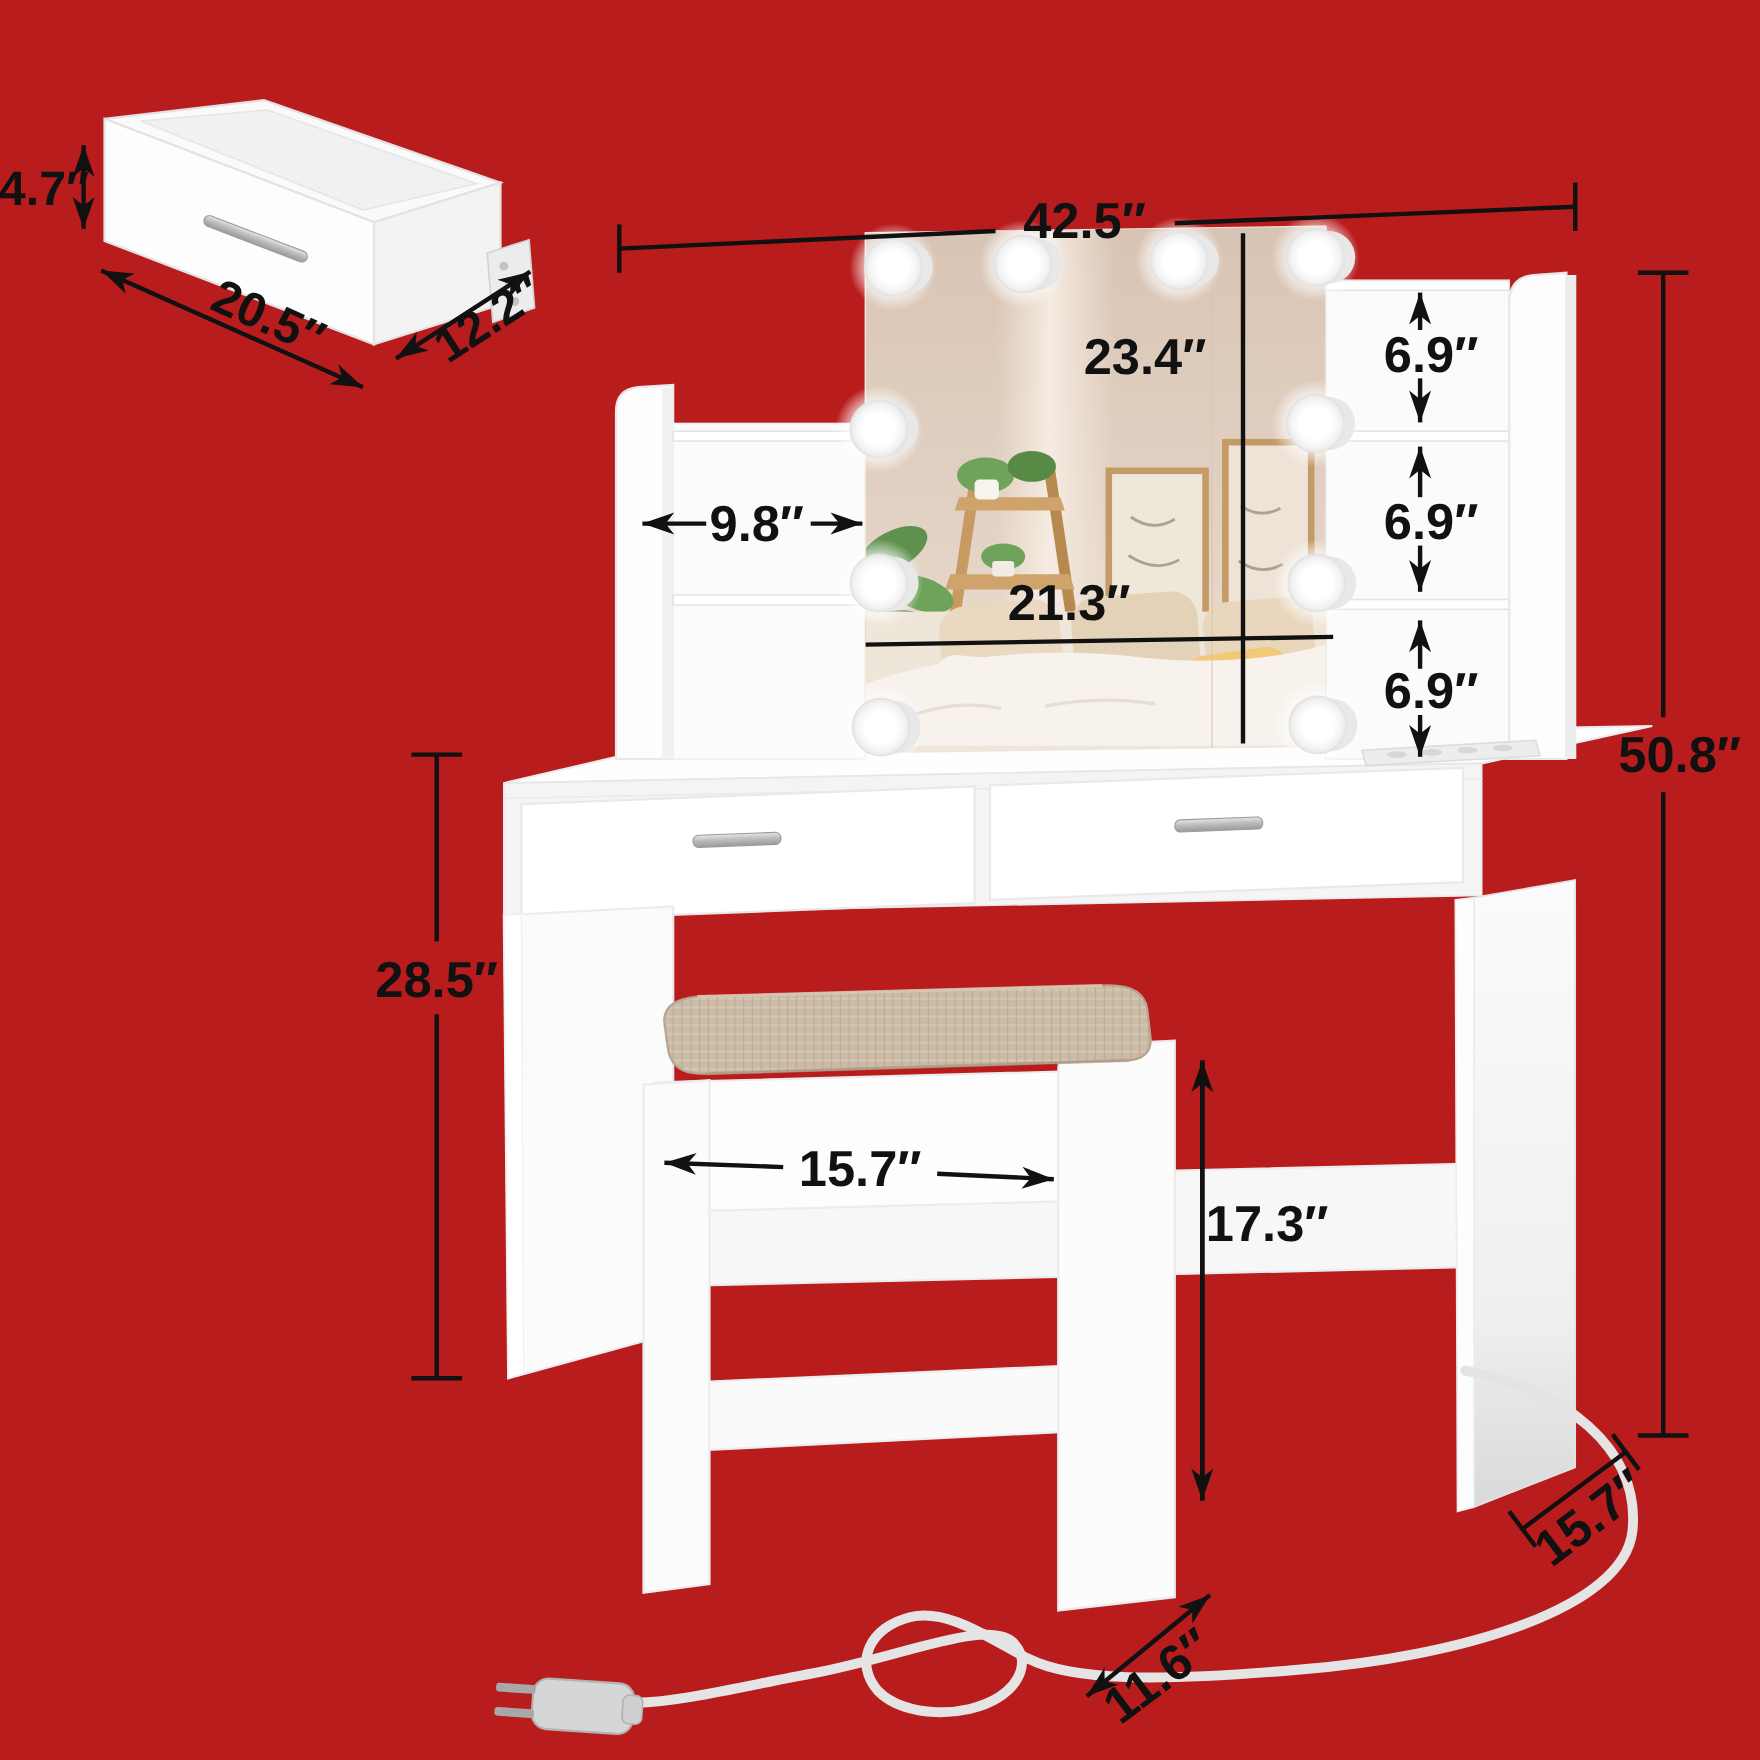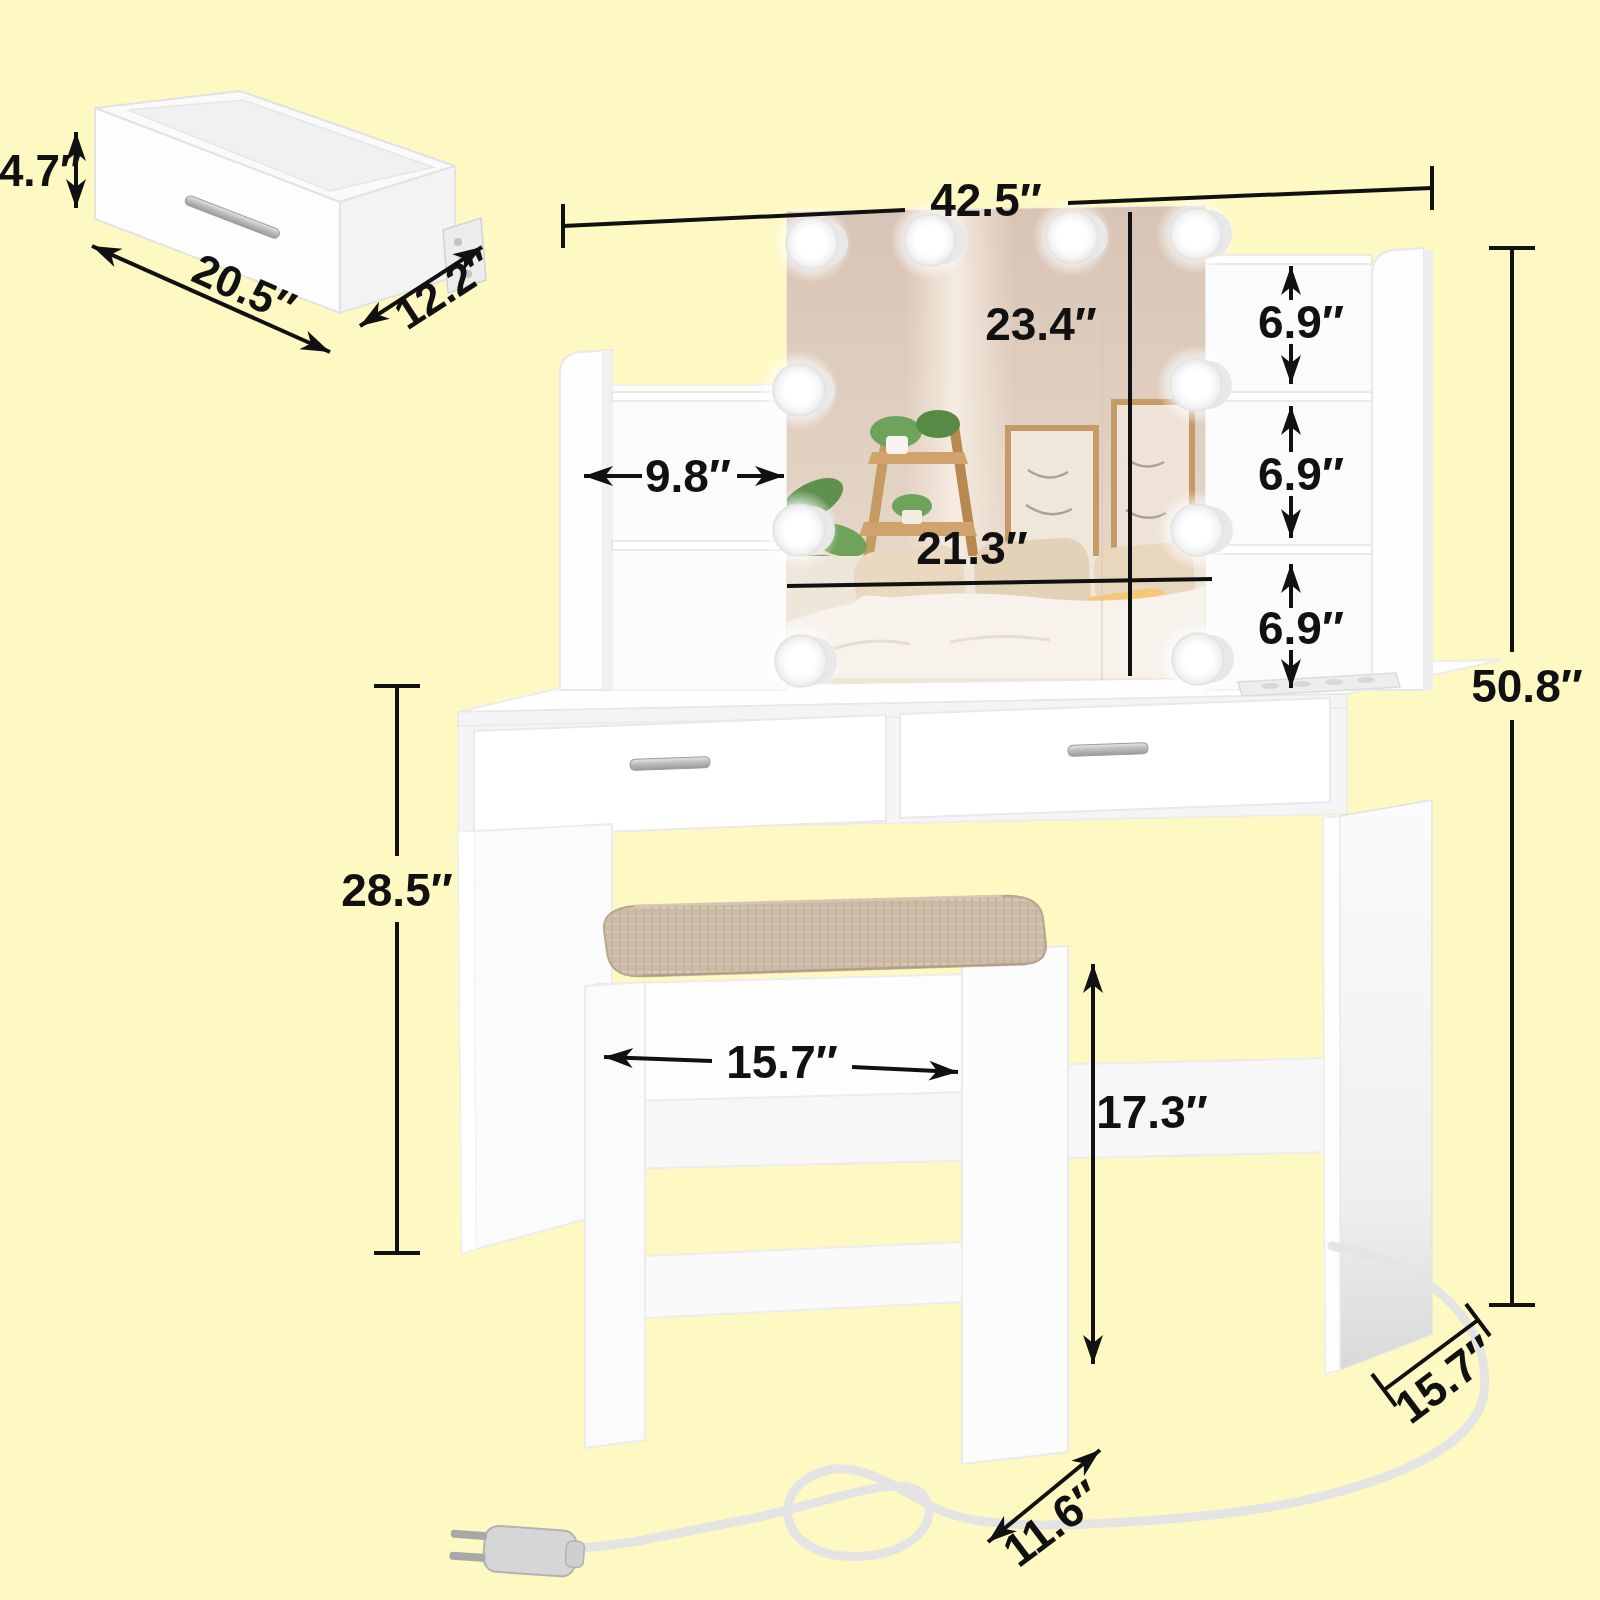--- a/index.html
+++ b/index.html
@@ -1,16 +1,16 @@
 <!DOCTYPE html>
 <html><head>
 <meta charset="utf-8">
 <style>
   html,body{margin:0;padding:0;background:#fff;}
-  #stage{width:1600px;height:1600px;position:relative;background:#fef9c3;
+  #stage{width:1600px;height:1600px;position:relative;background:#b91c1c;
          font-family:"Liberation Sans", sans-serif;}
   svg{display:block;}
   text{font-family:"Liberation Sans", sans-serif;font-weight:bold;fill:#111;}
   .dim{font-size:46px;}
   .dim-sm{font-size:44px;}
 </style>
 </head>
 <body>
 
 <div id="stage">

